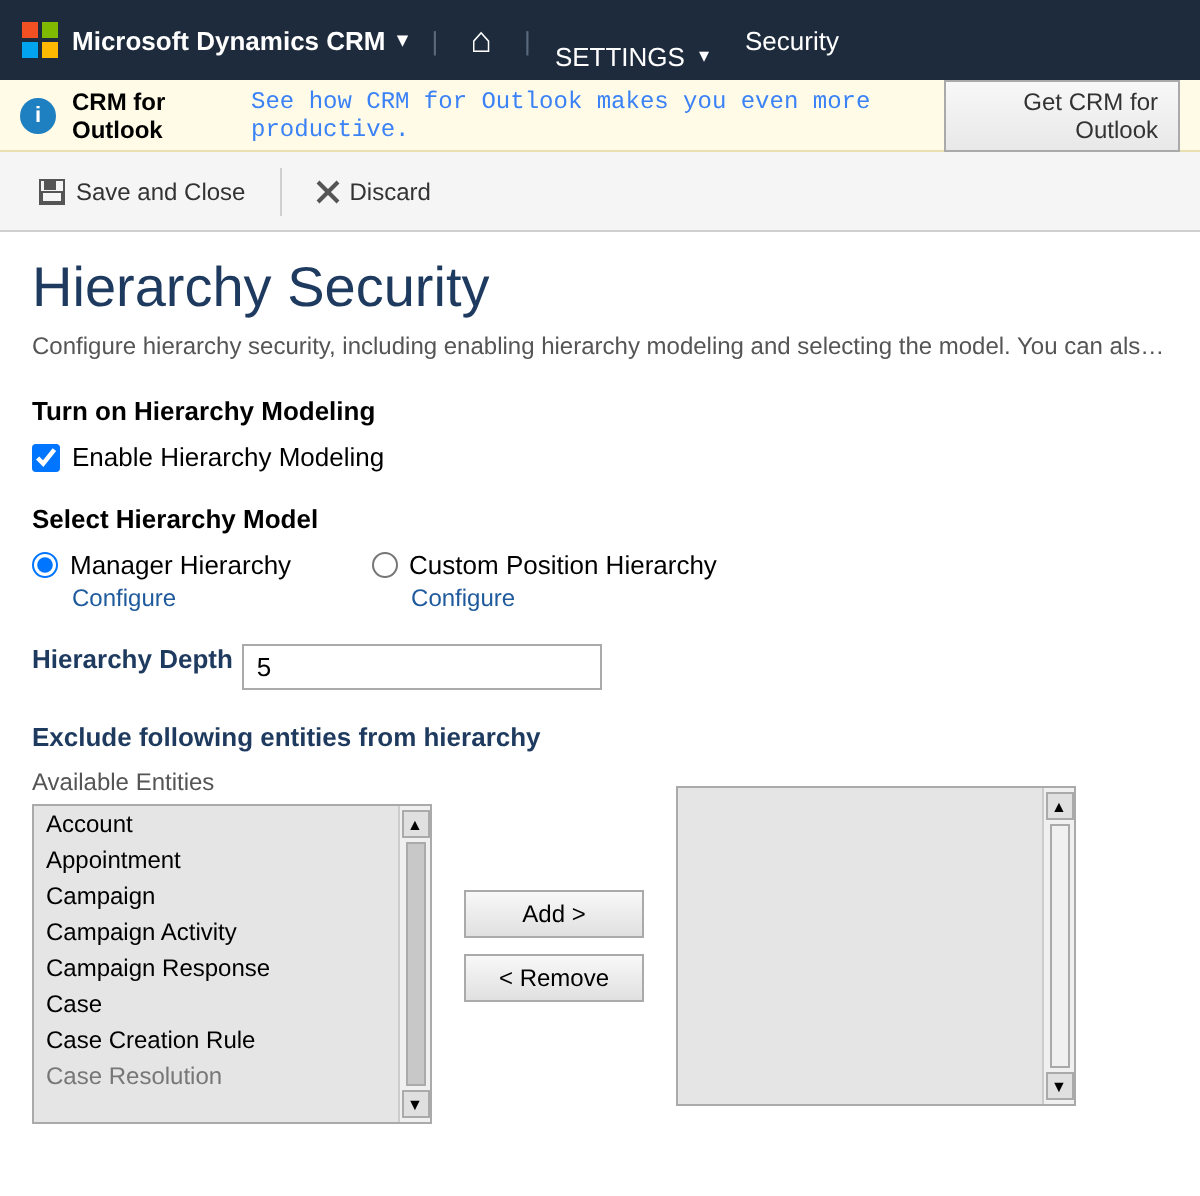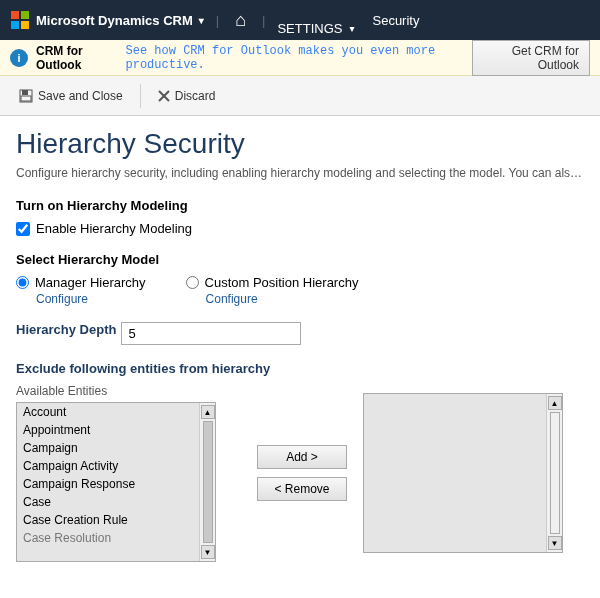--- a/index.html
+++ b/index.html
@@ -257,21 +257,20 @@
       justify-content: center;
     }
     .transfer-btn {
       border: 1px solid #aaa;
       background: linear-gradient(to bottom, #f8f8f8, #e0e0e0);
       padding: 4px 16px;
       font-size: 12px;
       cursor: pointer;
       width: 90px;
       text-align: center;
-      margin-left: 25px;
     }
   </style>
 </head>
 <body>
 
 <div class="top-nav">
   <div class="nav-logo">
     <svg class="logo-icon" viewBox="0 0 20 20" xmlns="http://www.w3.org/2000/svg">
       <rect x="1" y="1" width="8" height="8" fill="#f25022"></rect>
       <rect x="11" y="1" width="8" height="8" fill="#7fba00"></rect>

